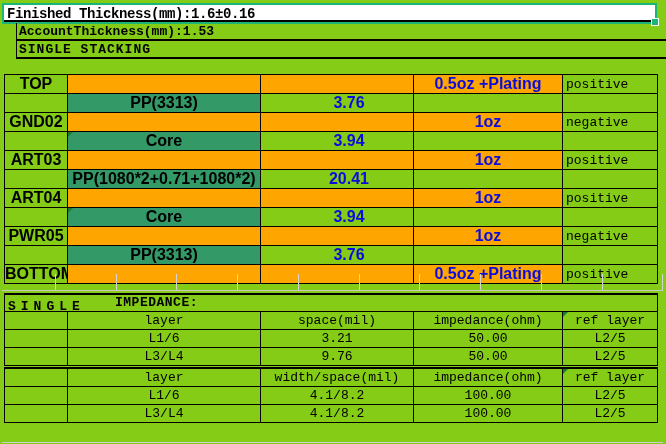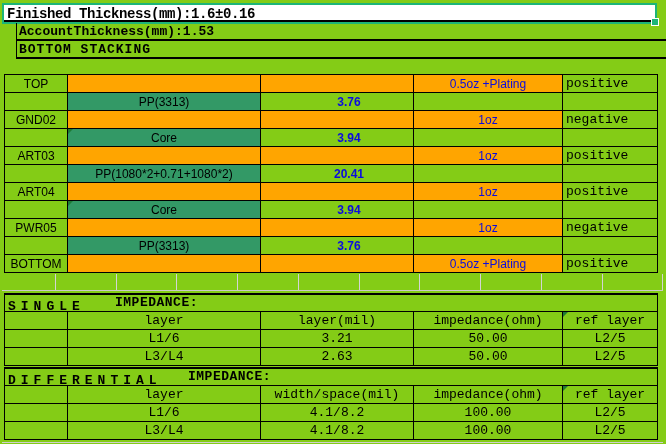--- a/index.html
+++ b/index.html
@@ -24,25 +24,25 @@
   .gridstrip{position:absolute;left:2px;top:274px;width:661px;height:16px;border-bottom:1px solid #C9C9C9;}
   .gridstrip i{position:absolute;top:0;bottom:0;width:1px;background:#D4D4D4;}
   .bottomline{position:absolute;left:2px;top:442px;width:661px;height:1px;background:#CFCFCF;}
 
   
   table{border-collapse:collapse;table-layout:fixed;width:653px;position:absolute;left:4px;
         font-size:13px;}
   td{padding:0;height:17px;border:1px solid #000;text-align:center;vertical-align:middle;
      overflow:hidden;white-space:nowrap;position:relative;}
   .stack{top:74px;}
-  .sans{font-family:"Liberation Sans",sans-serif;font-weight:normal;font-size:12px;}
+  .sans{font-family:"Liberation Sans",sans-serif;font-weight:bold;font-size:16px;}
   .or{background:var(--orange);}
   .gr{background:var(--green);}
   .cu{color:var(--blue);}
-  .th{color:var(--blue);font-family:"Liberation Sans",sans-serif;font-weight:bold;font-size:12px;padding-left:24px;}
+  .th{color:var(--blue);font-family:"Liberation Sans",sans-serif;font-weight:bold;font-size:16px;padding-left:24px;}
   .pol{text-align:left;padding-left:3px;font-size:13px;}
   .tri{position:absolute;left:0;top:0;width:0;height:0;
        border-top:5px solid #1E7B34;border-right:5px solid transparent;}
 
   .imp{border-top:2px solid #000;}
   .imp1{top:293px;}
   .imp2{top:367px;}
   .sect{text-align:left;height:16px;}
   .sect .w1{position:absolute;left:3px;top:4px;font-weight:bold;letter-spacing:5px;text-decoration:underline;}
   .sect .w2{position:absolute;top:0;font-weight:bold;letter-spacing:0.5px;text-align:right;}
@@ -58,21 +58,21 @@
     <div class="inner"></div>
     <span class="t">Finished Thickness(mm):1.6±0.16</span>
     <div class="handle"></div>
   </div>
 
   <div class="trow r2">
     <span>AccountThickness(mm):1.53</span>
   </div>
 
   <div class="trow r3">
-    <span>BOTTOM STACKING</span>
+    <span>SINGLE STACKING</span>
   </div>
 
   <table class="stack">
     <colgroup>
         <col style="width:63px">
         <col style="width:193px">
         <col style="width:153px">
         <col style="width:149px">
         <col style="width:95px">
       </colgroup>
@@ -182,56 +182,50 @@
     <tbody>
         <tr>
       <td class="sect" colspan="5">
         <span class="w1">SINGLE</span>
         <span class="w2 w2s">IMPEDANCE:</span>
       </td>
     </tr>
     <tr>
       <td></td>
       <td>layer</td>
-      <td>layer(mil)</td>
+      <td>space(mil)</td>
       <td>impedance(ohm)</td>
       <td><i class="tri"></i><span>ref layer</span></td>
     </tr>
     <tr>
       <td></td>
       <td>L1/6</td>
       <td>3.21</td>
       <td>50.00</td>
       <td>L2/5</td>
     </tr>
     <tr>
       <td></td>
       <td>L3/L4</td>
-      <td>2.63</td>
+      <td>9.76</td>
       <td>50.00</td>
       <td>L2/5</td>
     </tr>
   </tbody>
     </table>
 
   <table class="imp imp2">
     <colgroup>
         <col style="width:63px">
         <col style="width:193px">
         <col style="width:153px">
         <col style="width:149px">
         <col style="width:95px">
       </colgroup>
     <tbody>
-        <tr>
-      <td class="sect" colspan="5">
-        <span class="w1">DIFFERENTIAL</span>
-        <span class="w2 w2d">IMPEDANCE:</span>
-      </td>
-    </tr>
     <tr>
       <td></td>
       <td>layer</td>
       <td>width/space(mil)</td>
       <td>impedance(ohm)</td>
       <td><i class="tri"></i><span>ref layer</span></td>
     </tr>
     <tr>
       <td></td>
       <td>L1/6</td>

